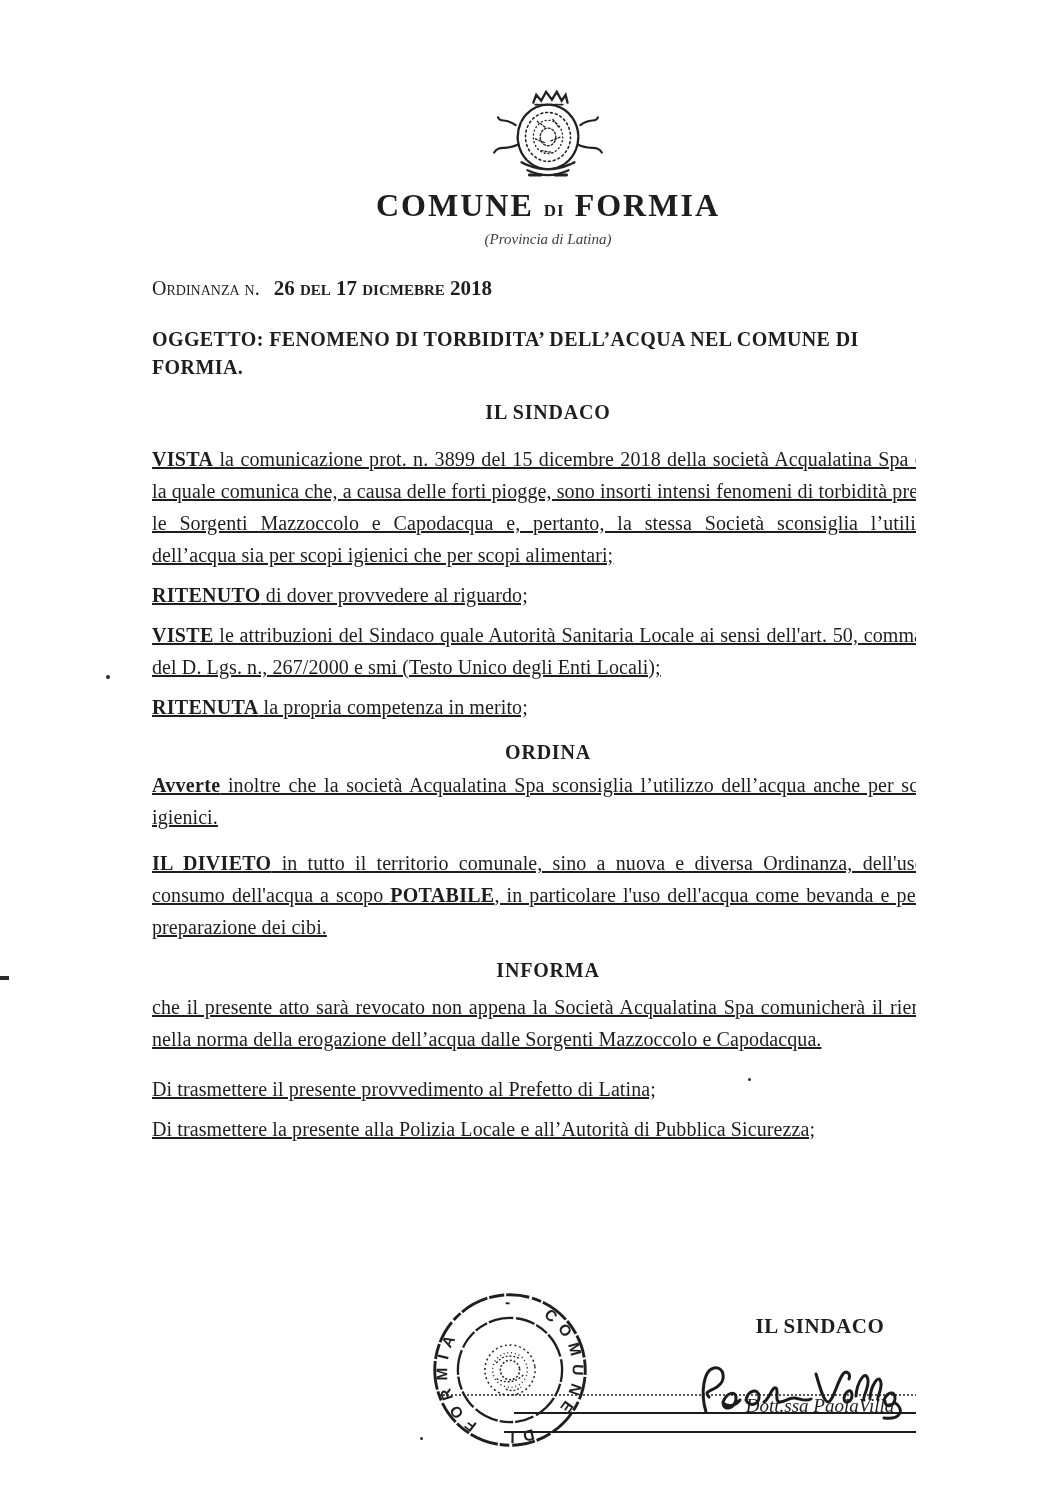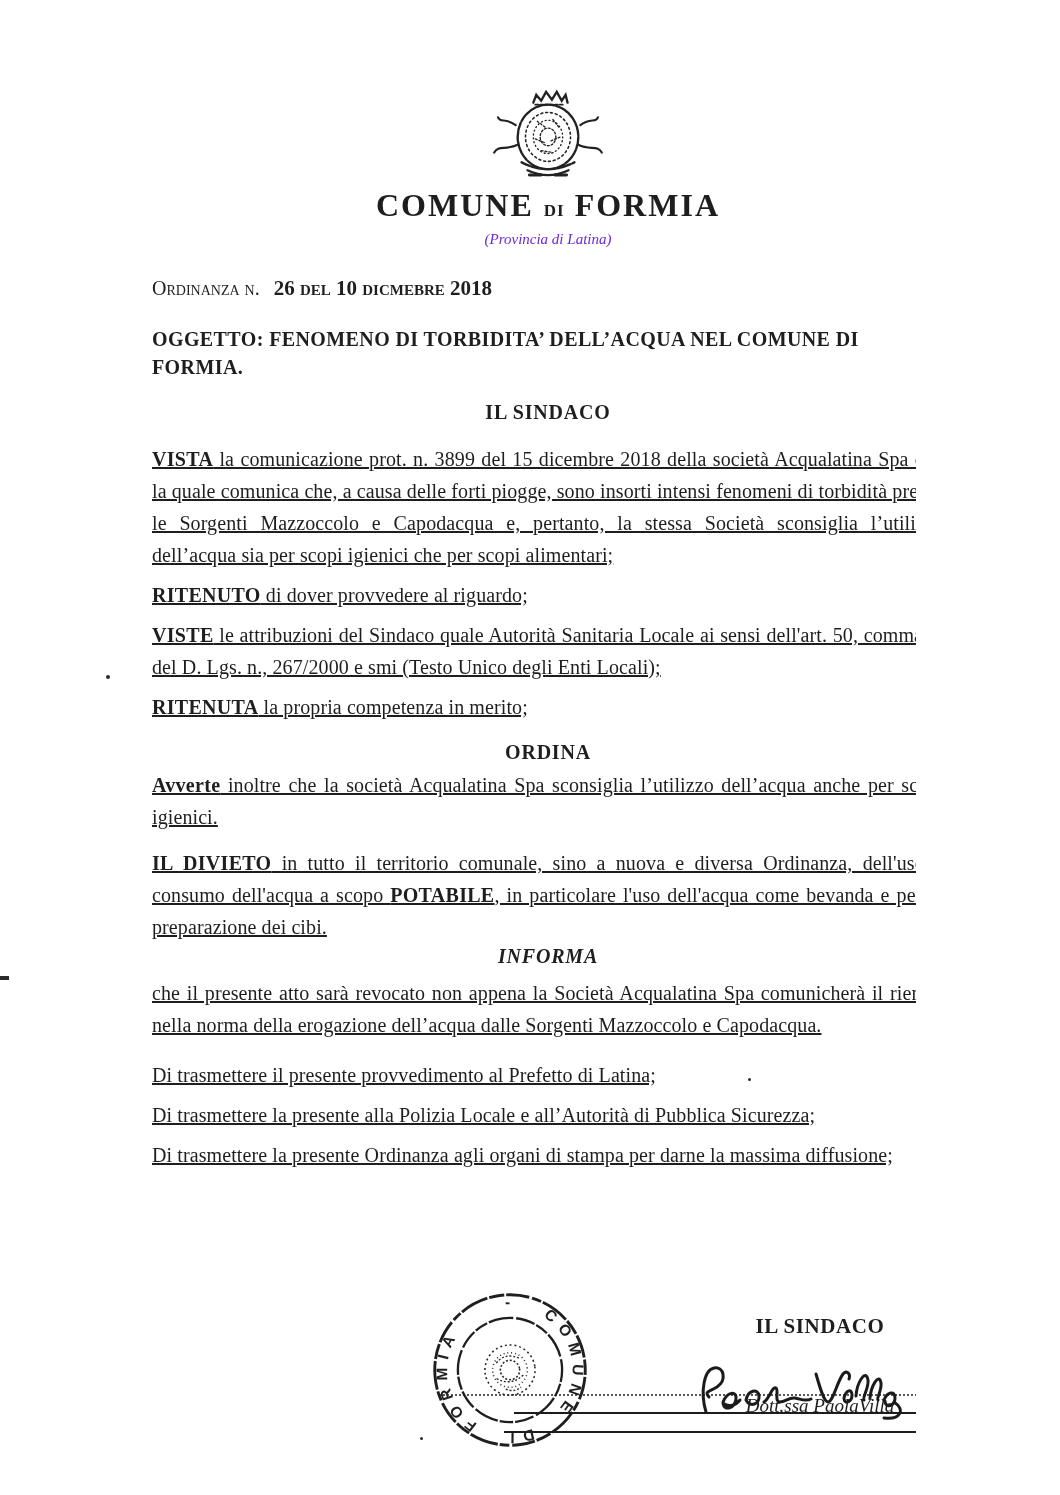--- a/index.html
+++ b/index.html
@@ -11,27 +11,27 @@
   .edge-line{
     position:absolute;left:1044px;top:0;width:2px;height:1495px;
     background:repeating-linear-gradient(to bottom,#141414 0 26px,rgba(20,20,20,.55) 26px 30px,#141414 30px 57px,transparent 57px 59px);
   }
   .artifact{position:absolute;background:#2a2a2a;border-radius:50%;}
   .content{position:absolute;left:152px;top:0;width:792px;}
   header{text-align:center;padding-top:88px;}
   .crest{display:inline-block;}
   h1.title{margin:6px 0 0;font-size:32px;line-height:34px;font-weight:bold;letter-spacing:2px;}
   h1.title .di{font-size:24px;letter-spacing:1px;}
-  .subtitle{margin-top:4px;font-size:15px;line-height:20px;font-style:italic;color:#6d28d9;}
+  .subtitle{margin-top:4px;font-size:15px;line-height:20px;font-style:italic;color:#404040;}
   .ord-line{margin:26px 0 0;font-size:20px;line-height:26px;}
   .sc{font-variant:small-caps;}
   .ord-line .num{font-weight:bold;margin-left:14px;font-size:21px;}
   .subject{margin:24px 0 0;font-size:20px;line-height:28px;font-weight:bold;letter-spacing:.4px;}
   h2.heading{margin:20px 0 0;font-size:20px;line-height:26px;text-align:center;font-weight:bold;letter-spacing:.8px;}
-  h2.m18{margin-top:18px;} h2.m2{margin-top:0;font-style:italic;} h2.m16{margin-top:16px;}
+  h2.m18{margin-top:18px;} h2.m2{margin-top:14px;} h2.m16{margin-top:16px;}
   .par{margin:18px 0 0;font-size:20px;line-height:32px;text-align:justify;letter-spacing:.1px;text-decoration:underline;}
   .par.m8{margin-top:8px;} .par.m14{margin-top:14px;} .par.m4{margin-top:4px;} .par.m18{margin-top:18px;}
   .par b{letter-spacing:.3px;}
   
   .stamp{position:absolute;left:428px;top:1288px;}
   .sig-role{position:absolute;left:690px;top:1314px;width:260px;text-align:center;font-size:21px;font-weight:bold;letter-spacing:.6px;}
   .sig-name{position:absolute;left:690px;top:1395px;width:260px;text-align:center;font-size:19px;font-style:italic;}
   .handwriting{position:absolute;left:692px;top:1356px;}
   .line-dotted{position:absolute;left:440px;top:1394px;width:592px;border-top:2px dotted #3c3c3c;opacity:.85;}
   .line-solid-1{position:absolute;left:514px;top:1412px;width:546px;height:2px;background:#1c1c1c;}
@@ -71,21 +71,21 @@
 
       <h1 class="title">
         <span>COMUNE</span>
         <span class="di sc">di</span>
         <span>FORMIA</span>
       </h1>
       <div class="subtitle">(Provincia di Latina)</div>
     </header>
 
     <p class="ord-line">
-      <span class="sc">Ordinanza n.</span><span class="num sc">26 del 10 dicmebre 2018</span>
+      <span class="sc">Ordinanza n.</span><span class="num sc">26 del 17 dicmebre 2018</span>
     </p>
 
     <p class="subject">OGGETTO: FENOMENO DI TORBIDITA’ DELL’ACQUA NEL COMUNE DI FORMIA.</p>
 
     <h2 class="heading m18">IL SINDACO</h2>
 
     <p class="par"><b>VISTA</b><span> la comunicazione prot. n. 3899 del 15 dicembre 2018 della società Acqualatina Spa con la quale comunica che, a causa delle forti piogge, sono insorti intensi fenomeni di torbidità presso le Sorgenti Mazzoccolo e Capodacqua e, pertanto, la stessa Società sconsiglia l’utilizzo dell’acqua sia per scopi igienici che per scopi alimentari;</span></p>
 
     <p class="par m8"><b>RITENUTO</b><span> di dover provvedere al riguardo;</span></p>
 
@@ -99,21 +99,20 @@
 
     <p class="par m14"><b>IL DIVIETO</b><span> in tutto il territorio comunale, sino a nuova e diversa Ordinanza, dell'uso e consumo dell'acqua a scopo </span><b>POTABILE</b><span>, in particolare l'uso dell'acqua come bevanda e per la preparazione dei cibi.</span></p>
 
     <h2 class="heading m2">INFORMA</h2>
 
     <p class="par m8">che il presente atto sarà revocato non appena la Società Acqualatina Spa comunicherà il rientro nella norma della erogazione dell’acqua dalle Sorgenti Mazzoccolo e Capodacqua.</p>
 
 
     <p class="par m18">Di trasmettere il presente provvedimento al Prefetto di Latina;</p>
     <p class="par m8">Di trasmettere la presente alla Polizia Locale e all’Autorità di Pubblica Sicurezza;</p>
-    <p class="par m8">Di trasmettere la presente Ordinanza agli organi di stampa per darne la massima diffusione;</p>
   </div>
 
   <div class="line-dotted"></div>
   <div class="line-solid-1"></div>
   <div class="line-solid-2"></div>
 
   <svg class="stamp" width="164" height="164" viewBox="0 0 170 170">
     <g transform="rotate(-8 85 85)">
       <circle cx="85" cy="85" r="78" fill="none" stroke="#1f1f1f" stroke-width="3" stroke-dasharray="16 2 24 3 10 2 30 2"></circle>
       <circle cx="85" cy="85" r="54" fill="none" stroke="#1f1f1f" stroke-width="2.4" stroke-dasharray="20 2 14 2 26 3"></circle>

